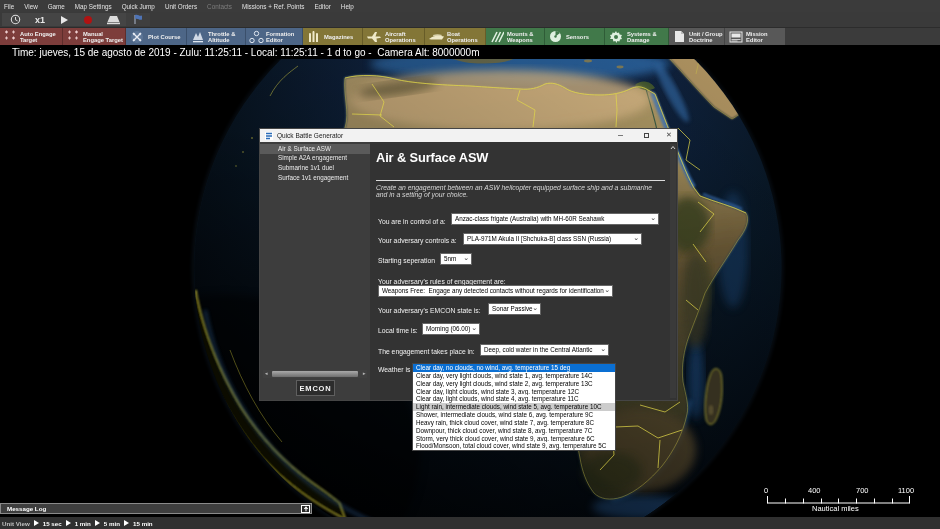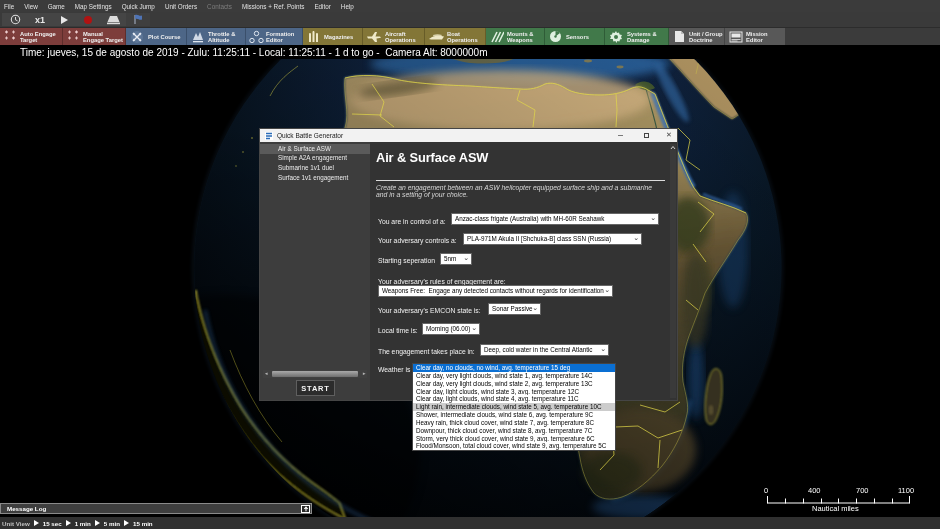--- a/index.html
+++ b/index.html
@@ -242,21 +242,21 @@
           <rect x="1" y="1" width="12" height="10" fill="none" stroke="#e8e8e8" stroke-width="1"></rect>
           <rect x="2.5" y="2.5" width="9" height="4" fill="#e8e8e8"></rect>
           <path d="M2.5 8.5h9M2.5 10h6" stroke="#e8e8e8" stroke-width=".8"></path>
         </svg>
       </span>
     <span>Mission<br>Editor</span>
   </div>
 </div>
 
 <div id="timebar" class="abs">
-    <span style="margin-left:20px">Time:&nbsp;jueves, 15 de agosto de 2019 - Zulu: 11:25:11 - Local: 11:25:11 - 1 d to go -&nbsp; Camera Alt: 8000000m</span>
+    <span style="margin-left:12px">Time:&nbsp;jueves, 15 de agosto de 2019 - Zulu: 11:25:11 - Local: 11:25:11 - 1 d to go -&nbsp; Camera Alt: 8000000m</span>
   </div>
 
 <div id="map" class="abs" style="left:0;top:59px;width:940px;height:470px;background:#000">
 <svg width="940" height="470" viewBox="0 59 940 470">
   <defs>
     <radialGradient id="ocean" cx="0.54" cy="0.15" r="0.8">
       <stop offset="0" stop-color="#1a3a5c"></stop>
       <stop offset="0.28" stop-color="#102340"></stop>
       <stop offset="0.6" stop-color="#091827"></stop>
       <stop offset="1" stop-color="#030a12"></stop>
@@ -470,21 +470,21 @@
       </div>
 
     <div class="lbl" style="left:8px;top:206px">The engagement takes place in:</div>
     <div class="cmb" style="left:110px;top:202px;width:129px;height:12px">
         <span class="tx">Deep, cold water in the Central Atlantic</span>
         <span class="ar">⌄</span>
       </div>
 
     <div class="lbl" style="left:8px;top:224px">Weather is</div>
   </div>
-  <div id="start">START</div>
+  <div id="start">EMCON</div>
 </div>
 
 <div id="wlist" class="abs">
   <div class="sel">Clear day, no clouds, no wind, avg. temperature 15 deg</div>
   <div>Clear day, very light clouds, wind state 1, avg. temperature 14C</div>
   <div>Clear day, very light clouds, wind state 2, avg. temperature 13C</div>
   <div>Clear day, light clouds, wind state 3, avg. temperature 12C</div>
   <div>Clear day, light clouds, wind state 4, avg. temperature 11C</div>
   <div class="hov">Light rain, intermediate clouds, wind state 5, avg. temperature 10C</div>
   <div>Shower, intermediate clouds, wind state 6, avg. temperature 9C</div>

